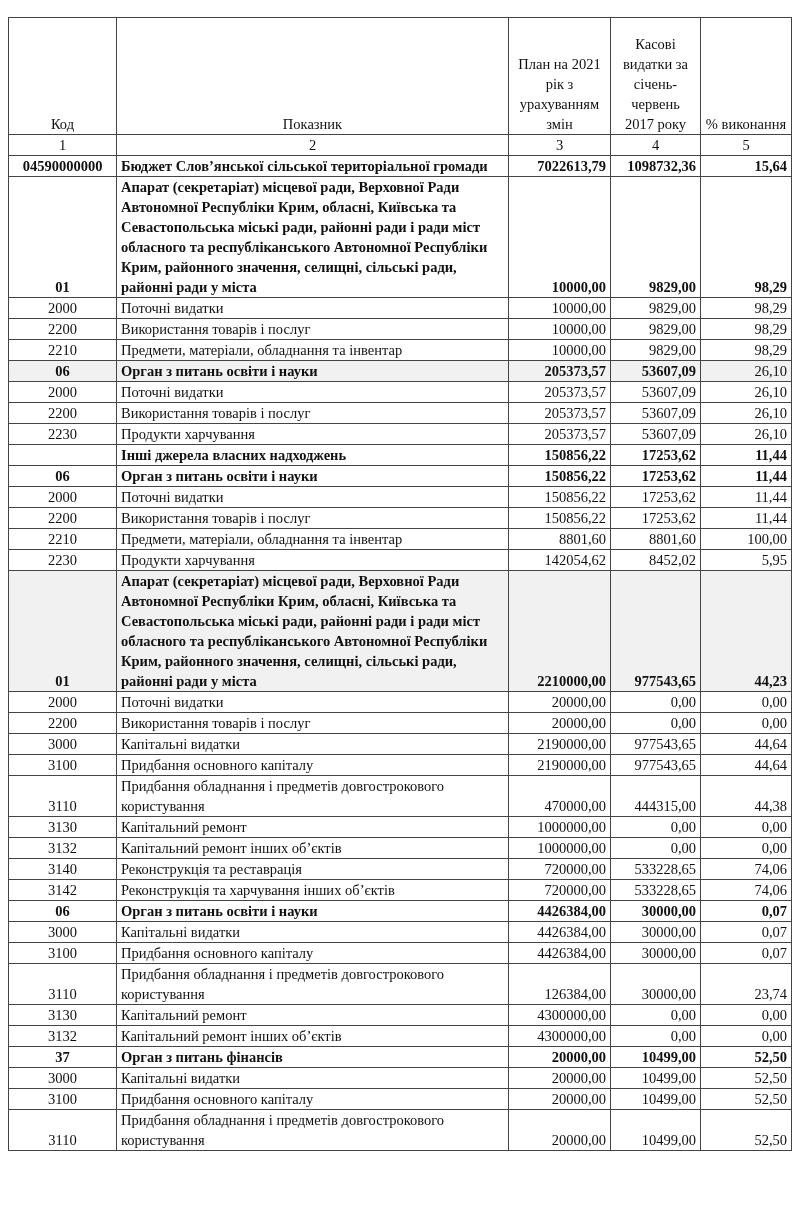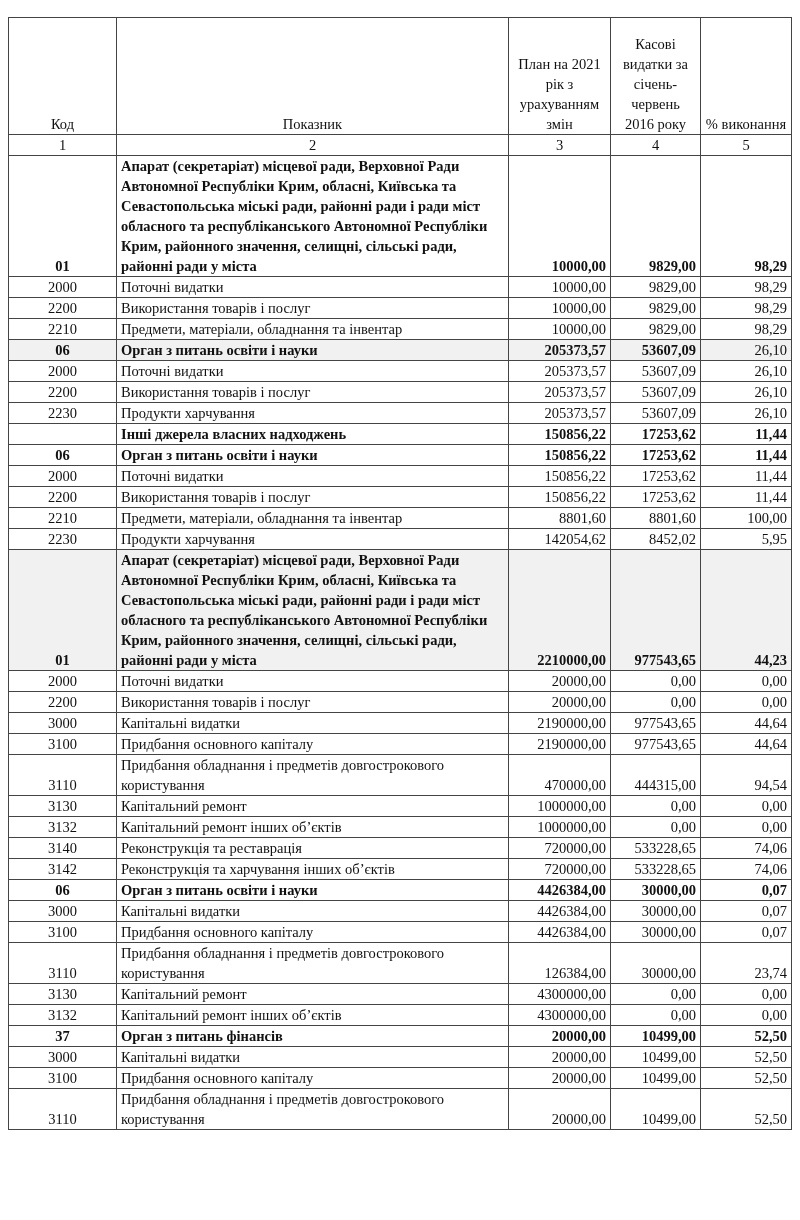--- a/index.html
+++ b/index.html
@@ -43,32 +43,39 @@
       <col class="c2">
       <col class="c3">
       <col class="c4">
       <col class="c5">
   </colgroup>
   <thead>
     <tr>
       <th>Код</th>
       <th>Показник</th>
       <th>План на 2021 рік з урахуванням змін</th>
-      <th>Касові видатки за січень-червень 2016 року</th>
+      <th>Касові видатки за січень-червень 2017 року</th>
       <th>% виконання</th>
     </tr>
   </thead>
   <tbody id="tbody">
     <tr class="numrow">
       <td>1</td>
       <td>2</td>
       <td>3</td>
       <td>4</td>
       <td>5</td>
     </tr>
+  <tr class="bold top">
+        <td class="code">04590000000</td>
+        <td class="name">Бюджет Слов’янської сільської територіальної громади</td>
+        <td class="num">7022613,79</td>
+        <td class="num">1098732,36</td>
+        <td class="num">15,64</td>
+      </tr>
       <tr class="bold">
         <td class="code">01</td>
         <td class="name">Апарат (секретаріат) місцевої ради, Верховної Ради Автономної Республіки Крим, обласні, Київська та Севастопольська міські ради, районні ради і ради міст обласного та республіканського Автономної Республіки Крим, районного значення, селищні, сільські ради, районні ради у міста</td>
         <td class="num">10000,00</td>
         <td class="num">9829,00</td>
         <td class="num">98,29</td>
       </tr>
       <tr>
         <td class="code">2000</td>
         <td class="name">Поточні видатки</td>
@@ -193,21 +200,21 @@
         <td class="name">Придбання основного капіталу</td>
         <td class="num">2190000,00</td>
         <td class="num">977543,65</td>
         <td class="num">44,64</td>
       </tr>
       <tr>
         <td class="code">3110</td>
         <td class="name">Придбання обладнання і предметів довгострокового користування</td>
         <td class="num">470000,00</td>
         <td class="num">444315,00</td>
-        <td class="num">94,54</td>
+        <td class="num">44,38</td>
       </tr>
       <tr>
         <td class="code">3130</td>
         <td class="name">Капітальний ремонт</td>
         <td class="num">1000000,00</td>
         <td class="num">0,00</td>
         <td class="num">0,00</td>
       </tr>
       <tr>
         <td class="code">3132</td>

